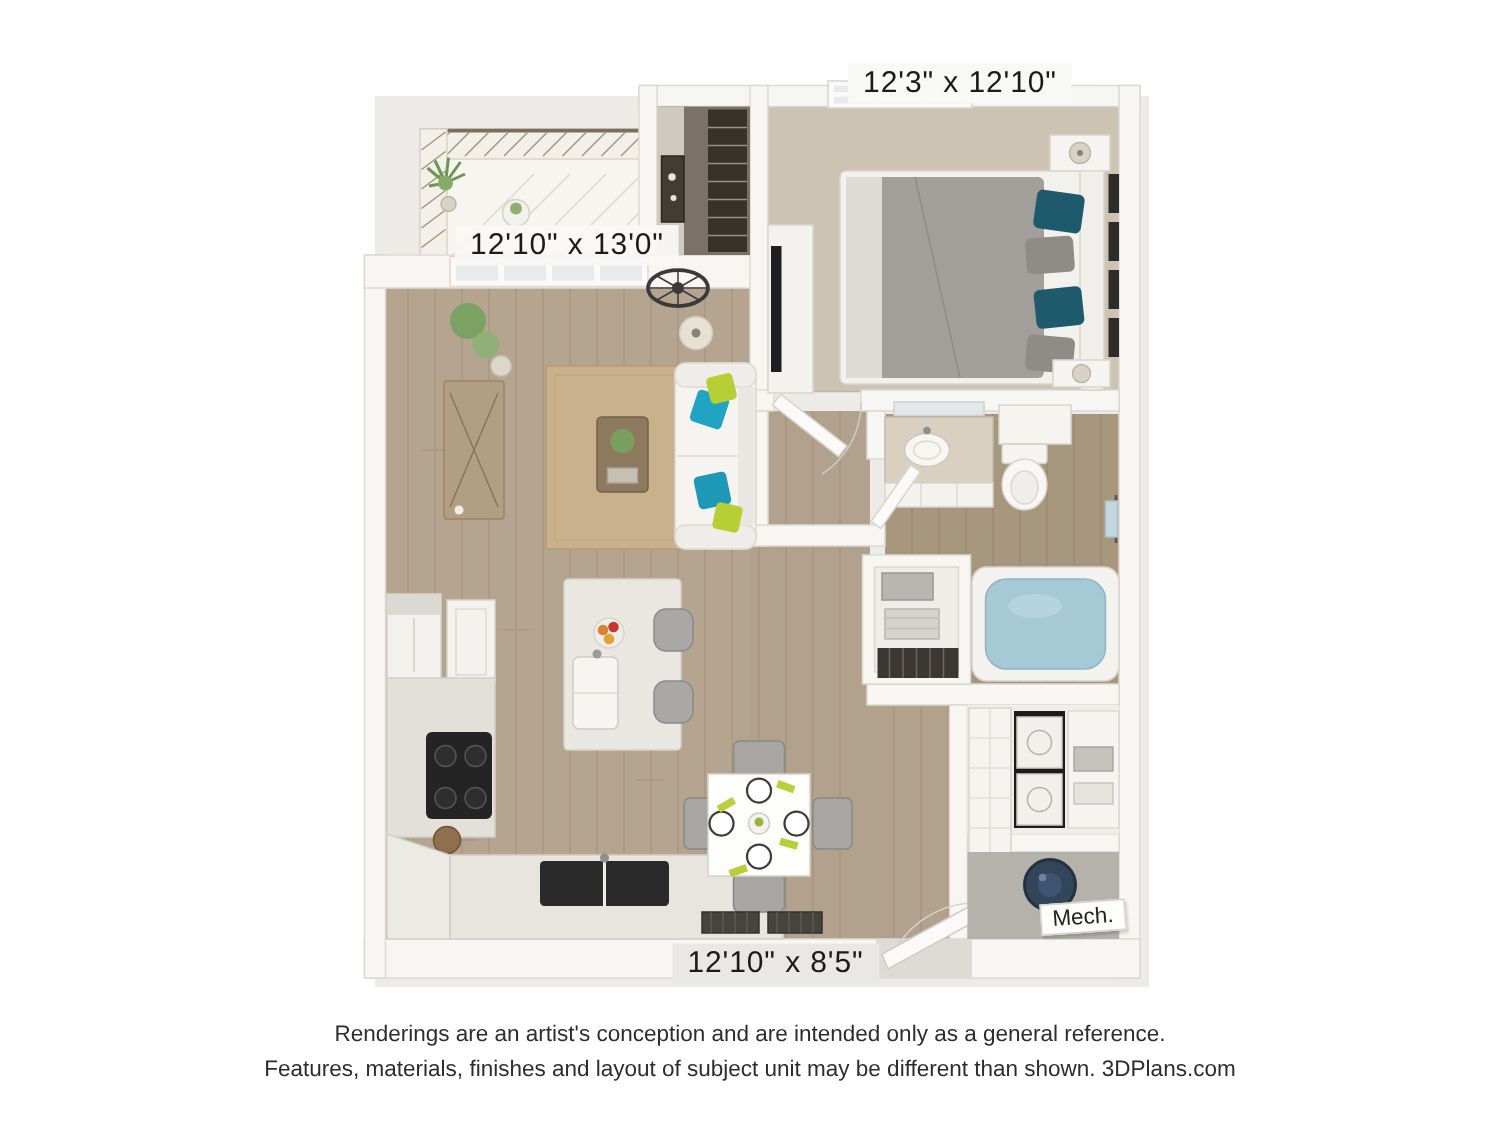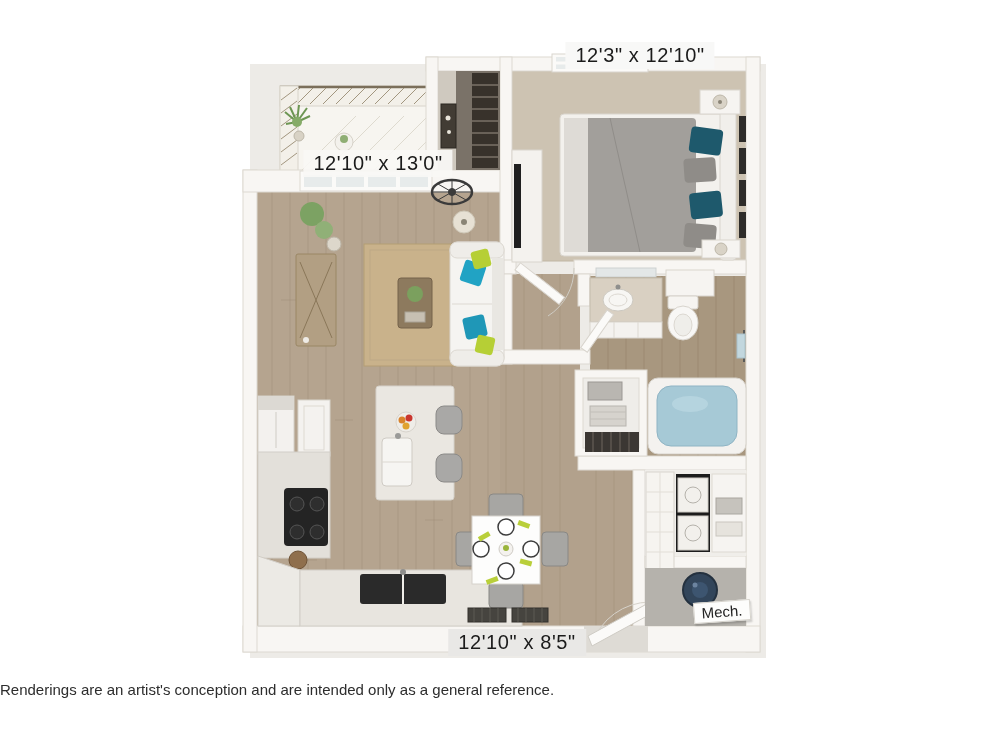--- a/index.html
+++ b/index.html
@@ -7,21 +7,21 @@
   .stage{position:relative;width:1000px;height:750px;overflow:hidden;background:#fff;}
   .stage svg{position:absolute;left:0;top:0;}
   .dim-label{position:absolute;transform:translateX(-50%);font-size:20px;letter-spacing:.6px;
              color:#1b1b1b;padding:2px 10px;white-space:nowrap;}
   .dim-label.bg-white{background:#f8f8f7;}
   .dim-label.bg-soft{background:rgba(248,247,245,.92);}
   .dim-label.bg-gray{background:#e9e8e6;}
   .mech-label{position:absolute;transform:translateX(-50%) rotate(-4deg);font-size:15px;color:#222;
               background:#fdfdfc;border:1px solid #d6d3cc;box-shadow:1px 2px 2px rgba(0,0,0,.18);
               padding:1px 7px;white-space:nowrap;}
-  .disclaimer{position:absolute;top:679px;left:0;width:100%;text-align:left;
+  .disclaimer{position:absolute;top:679px;left:0;width:100%;text-align:center;
               font-size:15px;line-height:22.5px;color:#2d2d2d;}
 </style>
 </head>
 <body>
 
 <div class="stage">
 <svg width="1000" height="750" viewBox="0 0 1000 750">
 
   <g>
     <rect x="250" y="64" width="516" height="594" fill="#edebe7"></rect>
@@ -323,14 +323,15 @@
   <div class="dim-label bg-white" style="left:640px;top:42px;">12'3" x 12'10"</div>
 
   <div class="dim-label bg-soft" style="left:378px;top:150px;">12'10" x 13'0"</div>
 
   <div class="dim-label bg-gray" style="left:517px;top:629px;">12'10" x 8'5"</div>
 
   <div class="mech-label" style="left:722px;top:601px;">Mech.</div>
 
   <div class="disclaimer">
     <div>Renderings are an artist's conception and are intended only as a general reference.</div>
+    <div>Features, materials, finishes and layout of subject unit may be different than shown. 3DPlans.com</div>
   </div>
 </div>
 
 </body></html>

